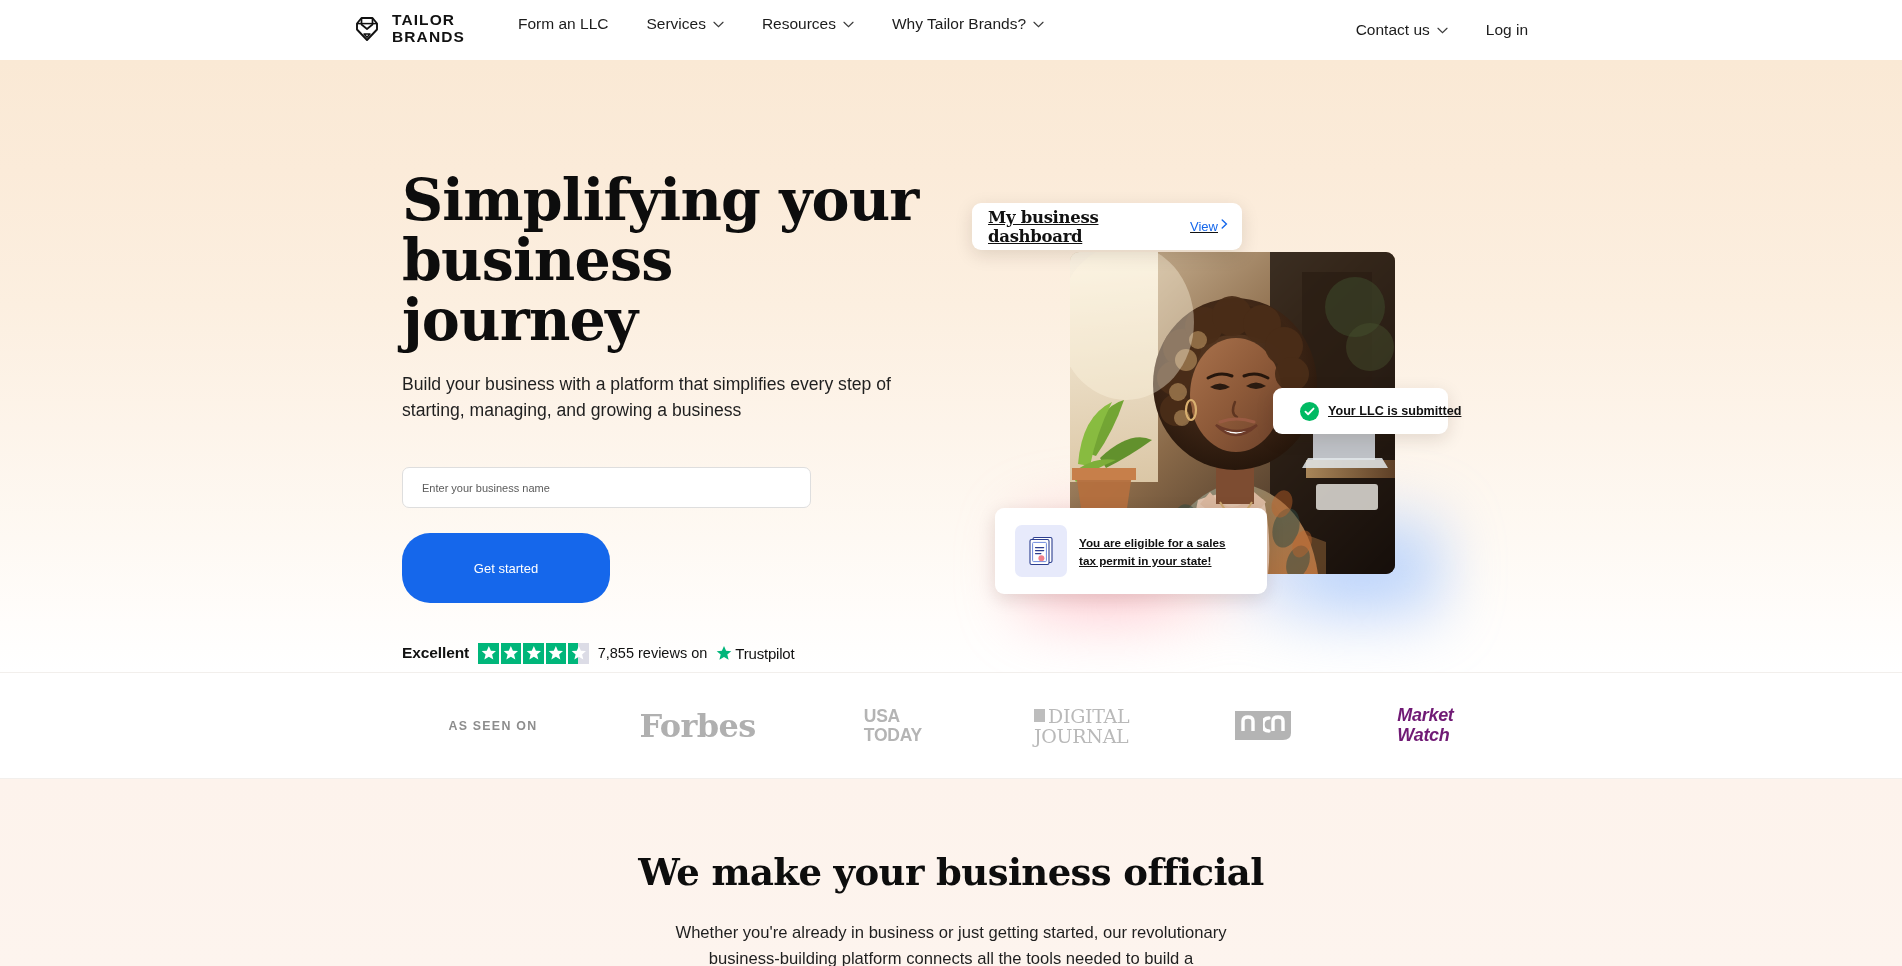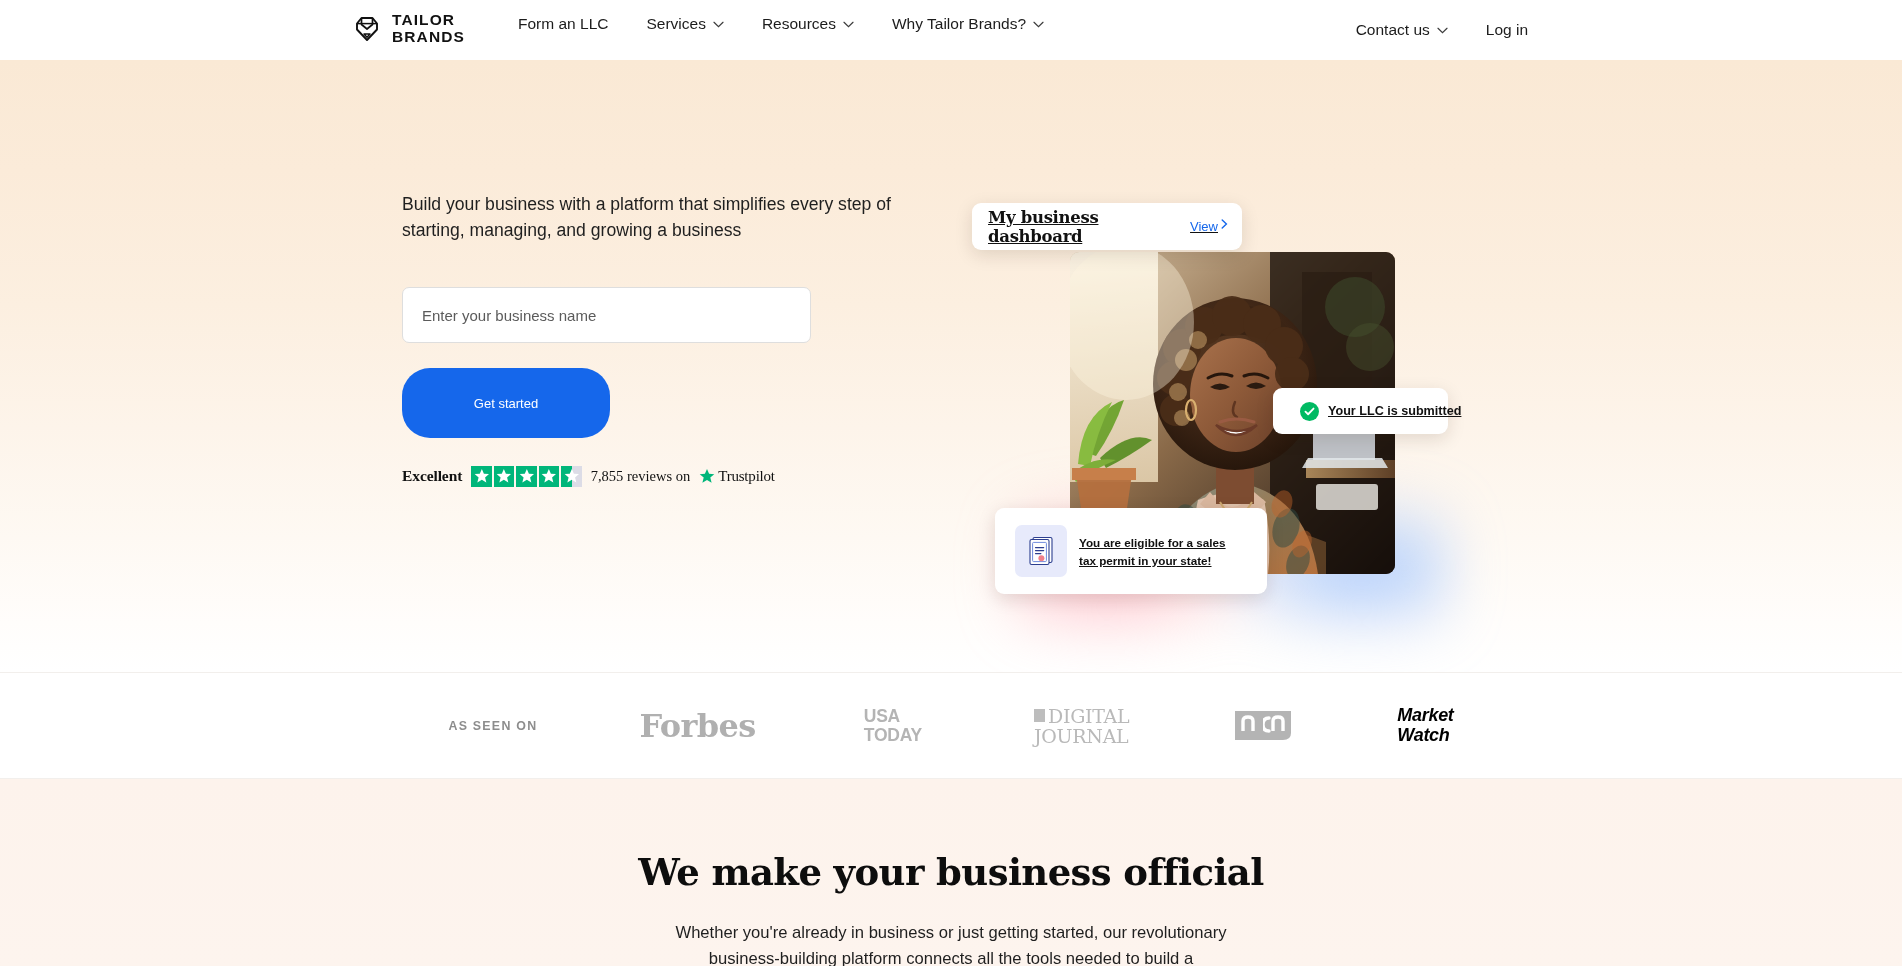--- a/index.html
+++ b/index.html
@@ -39,33 +39,33 @@
   }
   .hero-left{ position:absolute; left:402px; top:110px; width:520px; }
   .hero-title{
     font-family:"DejaVu Serif", serif; font-weight:700;
     font-size:57px; line-height:60px; letter-spacing:-0.8px; color:#0d0d0d;
   }
   .hero-sub{
     margin-top:21px; font-size:17.6px; line-height:26px; color:#1f1f1f; max-width:500px;
   }
   .name-input{
-    margin-top:44px; width:409px; height:56px; background:#fff;
+    margin-top:44px; width:409px; height:41px; background:#fff;
     border:1px solid #dedede; border-radius:7px; padding:8px 19px;
-    font-family:"Liberation Sans", sans-serif; font-size:15px; color:#111; outline:none;
+    font-family:"Liberation Sans", sans-serif; font-size:11px; color:#111; outline:none;
   }
   .name-input::placeholder{ color:#5b5b5b; }
   .cta{
     margin-top:25px; width:208px; height:70px; border:none; border-radius:28px;
     background:#1567EB; color:#fff; font-family:"Liberation Sans", sans-serif;
     font-size:13px; cursor:pointer; display:flex; align-items:center; justify-content:center;
   }
 
   
-  .tp{ margin-top:28px; display:flex; align-items:center; gap:9px;font-family:Liberation Serif, serif; }
+  .tp{ margin-top:40px; display:flex; align-items:center; gap:9px; }
   .tp-word{ font-size:15.5px; font-weight:700; color:#111; letter-spacing:-0.1px; }
   .tp-stars{ display:flex; gap:2px; }
   .tp-star{ width:20.5px; height:20.5px; background:#00B67A; position:relative; }
   .tp-star.half{ background:linear-gradient(90deg,#00B67A 0 50%,#dcdce6 50% 100%); }
   .tp-star svg{ position:absolute; left:2.4px; top:2.4px; }
   .tp-rev{ font-size:14.5px; color:#111; }
   .tp-brand{ display:flex; align-items:center; gap:3px; }
   .tp-brand span{ font-size:15px; color:#111; letter-spacing:-0.2px; }
 
   
@@ -120,21 +120,21 @@
   }
   .press-inner{ display:flex; align-items:center; gap:16px; }
   .press-label{ font-size:12.4px; letter-spacing:1.25px; color:#8d8d8d; font-weight:600; margin-right:86px; }
   .press-logo{ color:#b4b4b4; display:flex; align-items:center; justify-content:center; }
   .pl-forbes{ font-family:"DejaVu Serif", serif; font-weight:700; font-size:32px; letter-spacing:-0.6px; color:#b0b0b0; margin-right:92px; }
   .pl-usa{ font-weight:700; font-size:17.5px; line-height:18.5px; letter-spacing:-0.2px; color:#b4b4b4; margin-right:96px; }
   .pl-dj{ font-family:"DejaVu Serif", serif; font-size:19px; line-height:20px; color:#b9b9b9; margin-right:88px; letter-spacing:-0.3px;align-items:flex-end; }
   .pl-dj .r1{ display:flex; align-items:center; gap:3px; }
   .pl-dj .sq{ width:11px; height:13px; background:#bdbdbd; display:inline-block; }
   .pl-ncn{ margin-right:88px; }
-  .pl-mw{ font-style:italic; font-weight:700; font-size:18px; line-height:19.5px; color:#000000; letter-spacing:-0.3px; }
+  .pl-mw{ font-style:italic; font-weight:700; font-size:18px; line-height:19.5px; color:#701a75; letter-spacing:-0.3px; }
 
   
   .official{
     position:absolute; top:779px; left:0; width:1902px; height:187px;
     background:linear-gradient(180deg,#FDF3EC 0%,#FDF4EE 100%);
     display:flex; flex-direction:column; align-items:center;
   }
   .official-title{
     margin-top:71px; font-family:"DejaVu Serif", serif; font-weight:700;
     font-size:37px; color:#0d0d0d; letter-spacing:-0.6px; text-align:center;
@@ -196,20 +196,24 @@
           </svg>
       </div>
       <div class="nav-item">
         <span>Log in</span>
       </div>
     </nav>
   </header>
 
   <section class="hero">
     <div class="hero-left">
+      <h1 class="hero-title">
+        <span>Simplifying your</span><br>
+        <span>business journey</span>
+      </h1>
       <p class="hero-sub">Build your business with a platform that simplifies every step of starting, managing, and growing a business</p>
 
       <input class="name-input" type="text" placeholder="Enter your business name" style="">
 
       <button class="cta">Get started</button>
 
       <div class="tp">
         <span class="tp-word">Excellent</span>
         <span class="tp-stars">
           <span class="tp-star">

